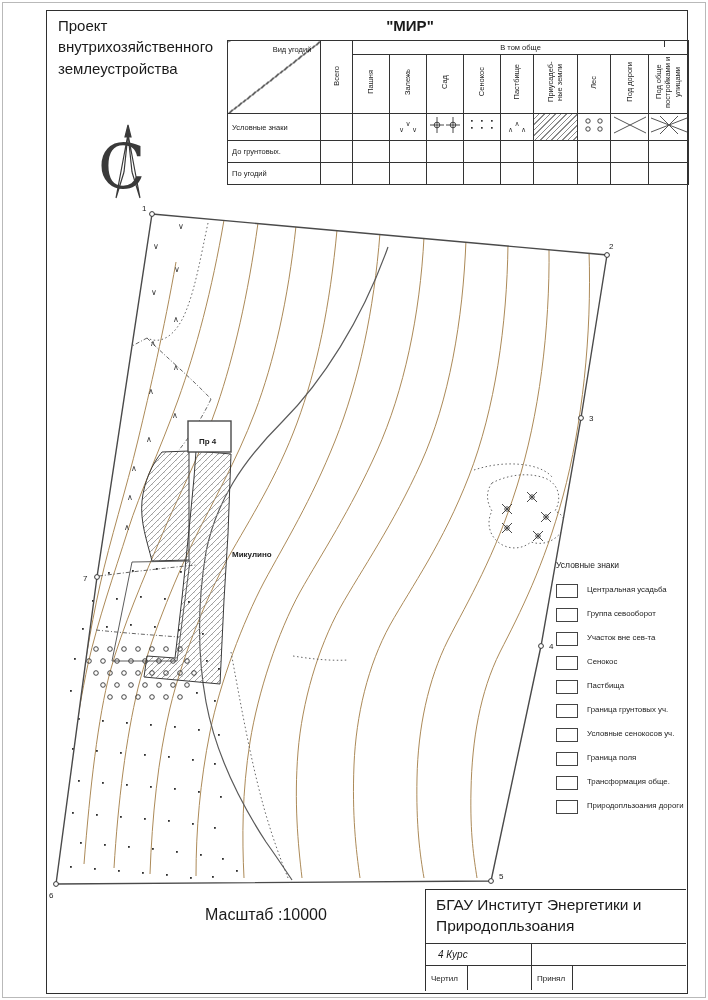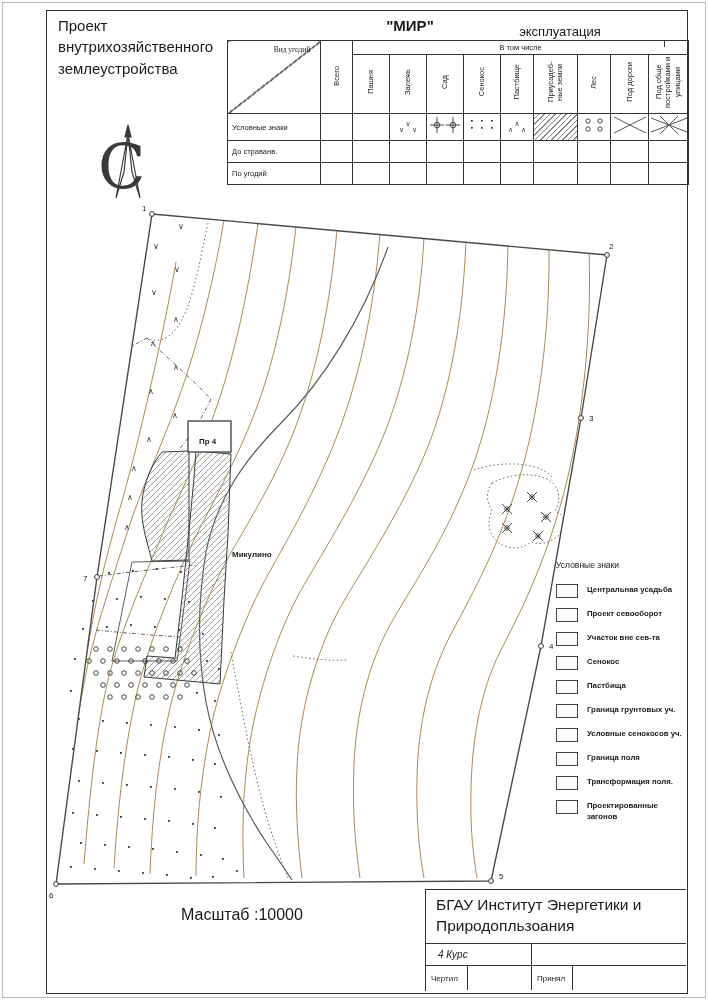--- a/index.html
+++ b/index.html
@@ -11,40 +11,40 @@
   .project-title{position:absolute;left:58px;top:15px;width:195px;font-size:15px;line-height:1.42;}
 
   .farm-name{position:absolute;left:340px;top:17px;width:140px;text-align:center;font-size:15px;font-weight:bold;}
   .exploit{position:absolute;left:455px;top:24px;width:210px;text-align:center;font-size:13px;border-bottom:1px solid #333;padding-bottom:1px;}
   .exploit-tick{position:absolute;left:664px;top:40px;width:1px;height:7px;background:#333;}
 
   table.land{position:absolute;left:227px;top:40px;width:461px;border-collapse:collapse;table-layout:fixed;}
   table.land td,table.land th{border:1px solid #333;padding:0;font-weight:normal;vertical-align:middle;text-align:center;overflow:hidden;}
   .corner{position:relative;background:
      linear-gradient(to bottom right,transparent calc(50% - .6px),#333 calc(50% - .6px),#333 calc(50% + .6px),transparent calc(50% + .6px));}
-  .corner span{position:absolute;top:4px;right:6px;width:44px;font-size:7.5px;line-height:1.2;text-align:center;font-family:Liberation Serif, serif;}
+  .corner span{position:absolute;top:4px;right:6px;width:44px;font-size:7.5px;line-height:1.2;text-align:center;}
   .vh{height:57px;}
   .vh span{writing-mode:vertical-rl;transform:rotate(180deg);display:inline-block;font-size:7.5px;line-height:1.25;max-height:54px;white-space:normal;}
   .group-row{height:14px;font-size:7.5px;}
   .sym-row td{height:26px;}
   .txt-row td{height:21px;}
   .rowlab{text-align:left !important;padding-left:4px !important;font-size:7.5px;}
   .glyphcol{display:flex;flex-direction:column;align-items:center;font-size:7px;line-height:6px;color:#333;}
   .glyphcol .sp{letter-spacing:8px;padding-left:8px;}
   .hatch-swatch{width:100%;height:26px;
      background:repeating-linear-gradient(135deg,transparent 0,transparent 3px,#8a8a8a 3px,#8a8a8a 3.9px);}
   svg text{font-family:"Liberation Sans",sans-serif;}
 
   .legend{position:absolute;left:556px;top:560px;width:132px;}
   .legend-title{font-size:8.5px;margin-bottom:14px;}
-  .legend-item{display:flex;align-items:flex-start;margin-bottom:10px;font-weight:bold;}
+  .legend-item{display:flex;align-items:flex-start;margin-bottom:10px;}
   .legend-box{flex:0 0 auto;width:20px;height:12px;border:1px solid #444;background:#fff;}
   .legend-label{font-size:7.8px;line-height:1.35;padding-left:9px;padding-top:1px;}
 
-  .scale-label{position:absolute;left:132px;top:906px;width:220px;text-align:center;font-size:16px;}
+  .scale-label{position:absolute;left:156px;top:906px;width:220px;text-align:center;font-size:16px;}
 
   .tblock{position:absolute;left:425px;top:889px;width:261px;height:102px;border-left:1.6px solid #2f2f2f;border-top:1.6px solid #2f2f2f;background:#fff;box-sizing:border-box;}
   .tb-row1{height:54px;border-bottom:1px solid #333;box-sizing:border-box;padding:5px 6px 16px 10px;font-size:15.5px;line-height:1.35;}
   .tb-row2{height:22px;display:flex;border-bottom:1px solid #333;box-sizing:border-box;}
   .tb-course{width:106px;border-right:1px solid #333;box-sizing:border-box;font-size:10px;display:flex;align-items:center;padding-left:12px;font-style:italic;}
   .tb-group{flex:1;font-size:10px;display:flex;align-items:center;justify-content:center;}
   .tb-row3{height:24px;display:flex;box-sizing:border-box;}
   .tb-row3 div{box-sizing:border-box;border-right:1px solid #333;display:flex;align-items:center;padding-left:5px;font-size:8px;}
   .tb-c1{width:42px;}.tb-c2{width:64px;}.tb-c3{width:41px;}.tb-c4{flex:1;border-right:none !important;}
 
@@ -282,21 +282,20 @@
     </g>
 
     <text x="232" y="557" font-size="8" font-weight="600" fill="#222">Микулино</text>
   </svg>
 
   <div class="frame"></div>
 
   <div class="project-title">Проект внутрихозяйственного землеустройства</div>
 
   <div class="farm-name">"МИР"</div>
-  <div class="exploit">эксплуатация</div>
   <div class="exploit-tick"></div>
 
   <table class="land">
     <colgroup>
       <col style="width:93px">
         <col style="width:32px">
         <col style="width:37px">
         <col style="width:37px">
         <col style="width:37px">
       <col style="width:37px">
@@ -305,21 +304,21 @@
         <col style="width:33px">
         <col style="width:38px">
         <col style="width:40px">
     </colgroup>
     <tbody>
         <tr class="group-row">
       <th rowspan="2" class="corner">
             <span>Вид угодий</span>
           </th>
       <th rowspan="2" class="vh"><span>Всего</span></th>
-      <th colspan="9">В том числе</th>
+      <th colspan="9">В том обще</th>
     </tr>
     <tr>
       <th class="vh"><span>Пашня</span></th>
       <th class="vh"><span>Залежь</span></th>
       <th class="vh"><span>Сад</span></th>
       <th class="vh"><span>Сенокос</span></th>
       <th class="vh"><span>Пастбище</span></th>
       <th class="vh"><span>Приусадеб-ные земли</span></th>
       <th class="vh"><span>Лес</span></th>
       <th class="vh"><span>Под дороги</span></th>
@@ -385,21 +384,21 @@
       </td>
       <td>
         <svg width="38" height="22" viewBox="0 0 38 22">
               <g stroke="#555" stroke-width="1" fill="none">
           <path d="M1,4 L37,18 M37,4 L1,18 M10,2 L28,20 M28,2 L10,20"></path>
               </g>
             </svg>
       </td>
     </tr>
     <tr class="txt-row">
-      <td class="rowlab">До страванв.</td>
+      <td class="rowlab">До грунтовых.</td>
       <td></td>
           <td></td>
           <td></td>
           <td></td>
           <td></td>
           <td></td>
           <td></td>
           <td></td>
           <td></td>
           <td></td>
@@ -431,21 +430,21 @@
   </div>
 
   <div class="legend">
     <div class="legend-title">Условные знаки</div>
     <div class="legend-item">
         <div class="legend-box"></div>
         <span class="legend-label">Центральная усадьба</span>
       </div>
     <div class="legend-item">
         <div class="legend-box"></div>
-        <span class="legend-label">Проект севооборот</span>
+        <span class="legend-label">Группа севооборот</span>
       </div>
     <div class="legend-item">
         <div class="legend-box"></div>
         <span class="legend-label">Участок вне сев-та</span>
       </div>
     <div class="legend-item">
         <div class="legend-box"></div>
         <span class="legend-label">Сенокос</span>
       </div>
     <div class="legend-item">
@@ -459,25 +458,25 @@
     <div class="legend-item">
         <div class="legend-box"></div>
         <span class="legend-label">Условные сенокосов уч.</span>
       </div>
     <div class="legend-item">
         <div class="legend-box"></div>
         <span class="legend-label">Граница поля</span>
       </div>
     <div class="legend-item">
         <div class="legend-box"></div>
-        <span class="legend-label">Трансформация поля.</span>
-      </div>
-    <div class="legend-item">
-        <div class="legend-box"></div>
-        <span class="legend-label">Проектированные загонов</span>
+        <span class="legend-label">Трансформация обще.</span>
+      </div>
+    <div class="legend-item">
+        <div class="legend-box"></div>
+        <span class="legend-label">Природопльзоания дороги</span>
       </div>
   </div>
 
   <div class="scale-label">Масштаб :10000</div>
 
   <div class="tblock">
     <div class="tb-row1">БГАУ Институт Энергетики и Природопльзоания</div>
     <div class="tb-row2">
       <div class="tb-course">4 Курс</div>
     </div>

